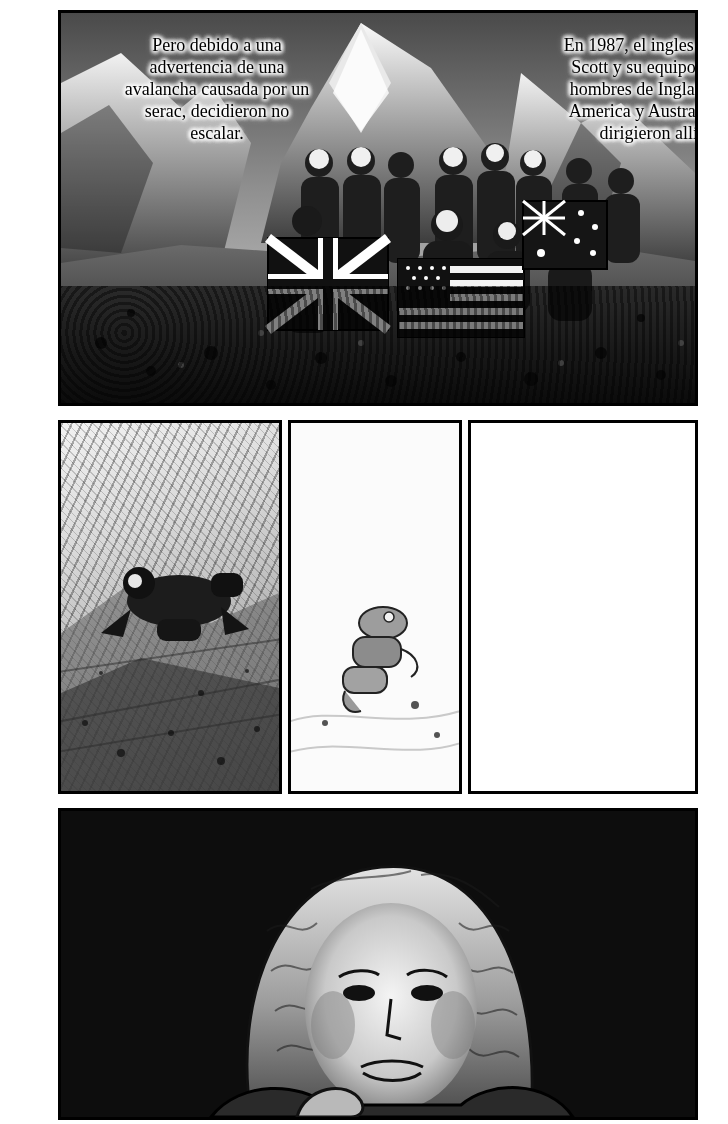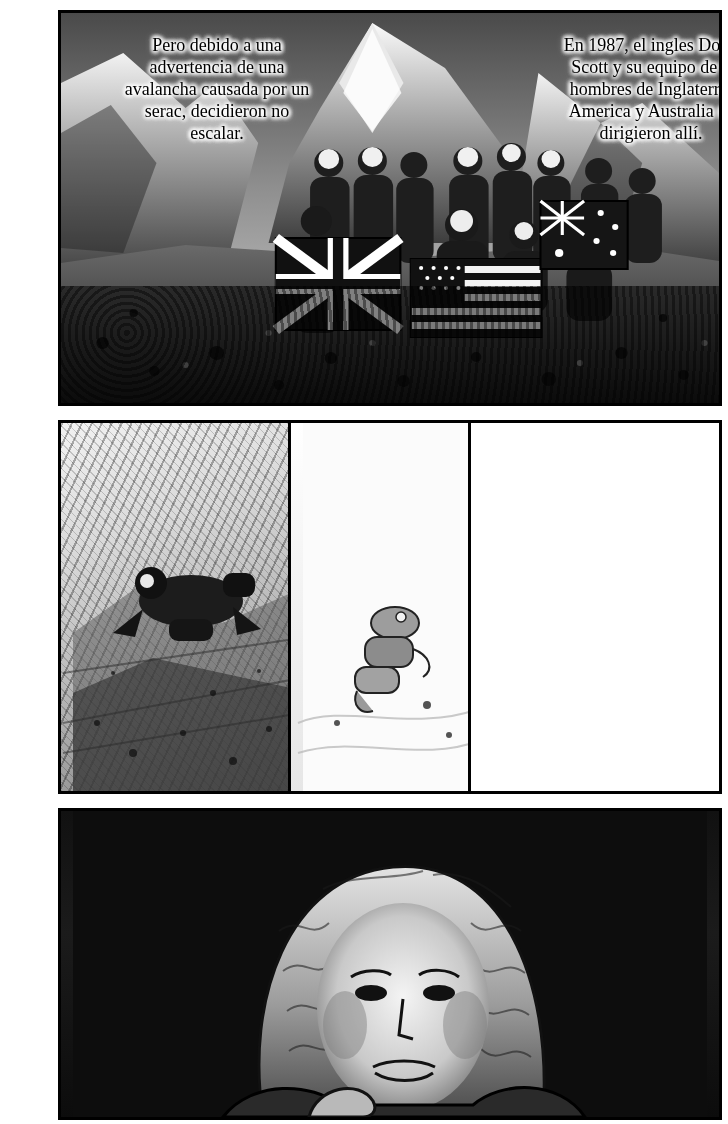--- a/index.html
+++ b/index.html
@@ -20,21 +20,20 @@
     height: 1124px;
     background: #ffffff;
   }
 
   
   .panel {
     position: absolute;
     border: 3px solid #000;
     overflow: hidden;
     background: #cfcfcf;
-    padding-left: 24px;
   }
 
   
   #panel-1 {
     left: 58px; top: 10px; width: 634px; height: 390px;
     background:
       radial-gradient(circle at 52% 20%, rgba(255,255,255,0.92) 0 10%, rgba(255,255,255,0) 36%),
       linear-gradient(180deg, #3a3a3a 0%, #6e6e6e 18%, #9c9c9c 35%, #bdbdbd 52%, #8d8d8d 70%, #5a5a5a 88%, #2f2f2f 100%);
   }
   

